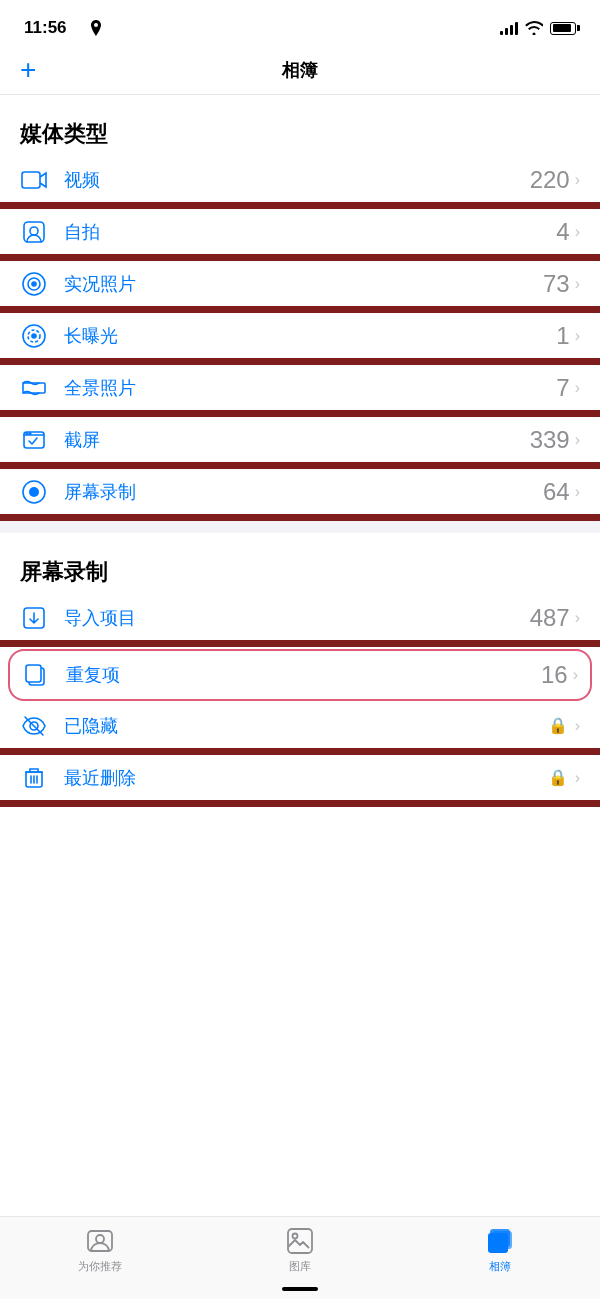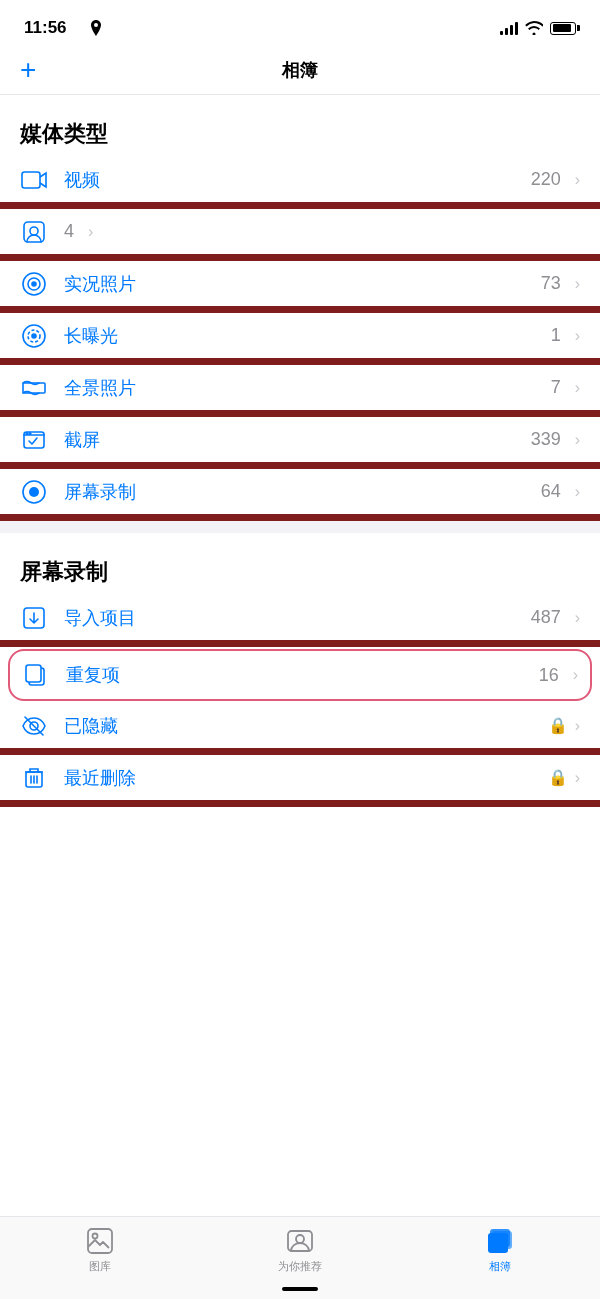--- a/index.html
+++ b/index.html
@@ -123,23 +123,23 @@
     .item-icon svg {
       width: 26px;
       height: 26px;
     }
     .item-label {
       font-size: 18px;
       color: #007aff;
       flex: 1;
     }
     .item-count {
-      font-size: 18px;
+      font-size: 24px;
       color: #8e8e93;
-      margin-right: 14px;
+      margin-right: 5px;
     }
     .item-chevron {
       color: #c7c7cc;
       font-size: 16px;
     }
     .item-lock {
       color: #8e8e93;
       font-size: 16px;
       margin-right: 6px;
     }
@@ -256,20 +256,21 @@
   </div>
 
   <div class="list-item">
     <div class="item-icon">
       <svg viewBox="0 0 26 26" fill="none" stroke="#007aff" stroke-width="1.6">
         <rect x="3" y="3" width="20" height="20" rx="4"></rect>
         <circle cx="13" cy="12" r="4"></circle>
         <path d="M6 23c0-3.87 3.13-7 7-7s7 3.13 7 7" stroke-linecap="round"></path>
       </svg>
     </div>
+    <span class="item-label">自拍</span>
     <span class="item-count">4</span>
     <span class="item-chevron">›</span>
   </div>
 
   <div class="list-item">
     <div class="item-icon">
       <svg viewBox="0 0 26 26" fill="none" stroke="#007aff" stroke-width="1.6">
         <circle cx="13" cy="13" r="11"></circle>
         <circle cx="13" cy="13" r="6"></circle>
         <circle cx="13" cy="13" r="2" fill="#007aff"></circle>
@@ -390,37 +391,37 @@
     <span class="item-chevron">›</span>
   </div>
 
 </div>
 
 <div class="tab-bar">
 
   <div class="tab-item">
     <div class="tab-icon">
       <svg width="28" height="28" viewBox="0 0 28 28" fill="none">
+        <rect x="2" y="4" width="24" height="20" rx="3.5" stroke="#8e8e93" stroke-width="1.8"></rect>
+        <circle cx="14" cy="12" r="4" stroke="#8e8e93" stroke-width="1.8"></circle>
+        <path d="M5 24c0-4.42 4.03-8 9-8s9 3.58 9 8" stroke="#8e8e93" stroke-width="1.8" stroke-linecap="round"></path>
+      </svg>
+    </div>
+    <span class="tab-label">为你推荐</span>
+  </div>
+
+  <div class="tab-item">
+    <div class="tab-icon">
+      <svg width="28" height="28" viewBox="0 0 28 28" fill="none">
         <rect x="2" y="2" width="24" height="24" rx="4" stroke="#8e8e93" stroke-width="1.8"></rect>
         <circle cx="9" cy="9" r="2.5" stroke="#8e8e93" stroke-width="1.8"></circle>
         <path d="M2 20l7-7 5 5 3-3 6 6" stroke="#8e8e93" stroke-width="1.8" stroke-linejoin="round"></path>
       </svg>
     </div>
     <span class="tab-label">图库</span>
-  </div>
-
-  <div class="tab-item">
-    <div class="tab-icon">
-      <svg width="28" height="28" viewBox="0 0 28 28" fill="none">
-        <rect x="2" y="4" width="24" height="20" rx="3.5" stroke="#8e8e93" stroke-width="1.8"></rect>
-        <circle cx="14" cy="12" r="4" stroke="#8e8e93" stroke-width="1.8"></circle>
-        <path d="M5 24c0-4.42 4.03-8 9-8s9 3.58 9 8" stroke="#8e8e93" stroke-width="1.8" stroke-linecap="round"></path>
-      </svg>
-    </div>
-    <span class="tab-label">为你推荐</span>
   </div>
 
   <div class="tab-item">
     <div class="tab-icon">
       <svg width="28" height="28" viewBox="0 0 28 28" fill="none">
         <rect x="2" y="6" width="20" height="18" rx="3" fill="#007aff"></rect>
         <rect x="6" y="4" width="20" height="18" rx="3" fill="#007aff" opacity="0.6"></rect>
         <rect x="4" y="2" width="20" height="18" rx="3" fill="#007aff" opacity="0.8"></rect>
         <rect x="2" y="8" width="20" height="18" rx="3" fill="#007aff"></rect>
       </svg>

